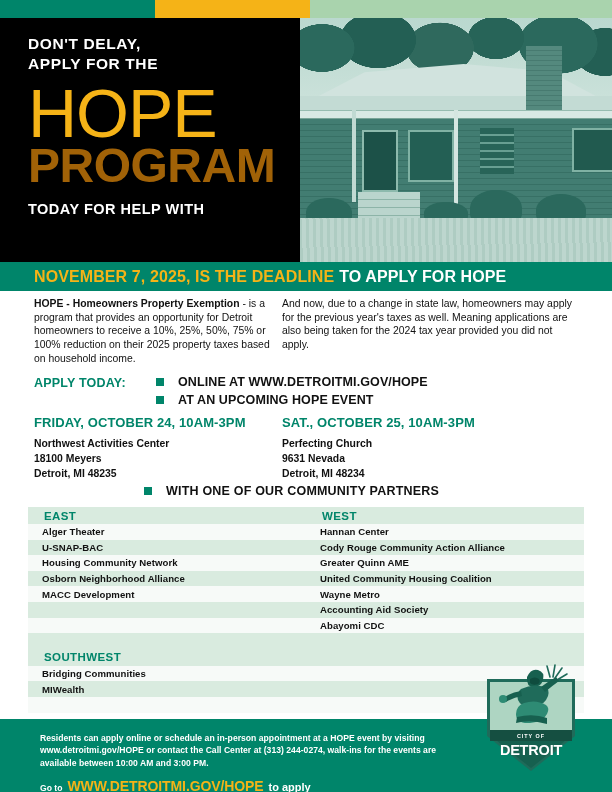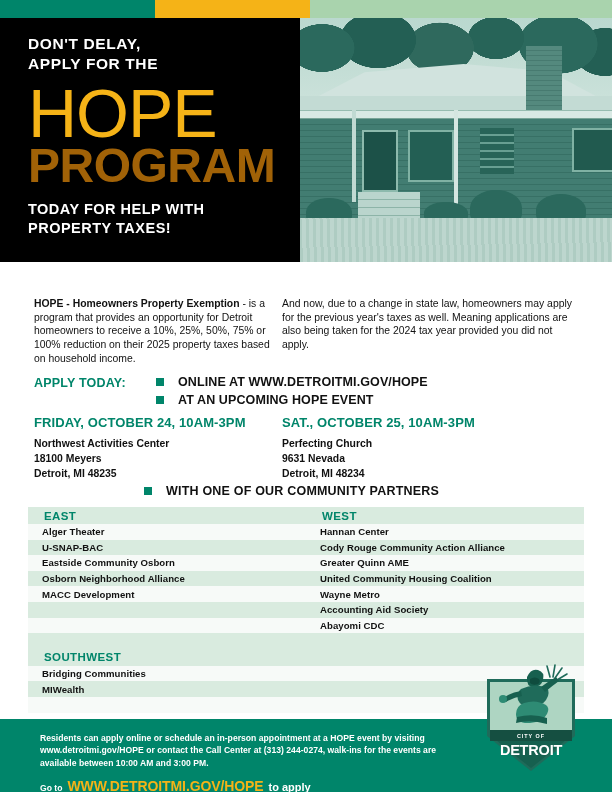--- a/index.html
+++ b/index.html
@@ -173,25 +173,28 @@
 
     <div class="hero-black">
       <div class="hl-small">
         <div>DON'T DELAY,</div>
         <div>APPLY FOR THE</div>
       </div>
       <div class="hl-hope">HOPE</div>
       <div class="hl-program">PROGRAM</div>
       <div class="hl-small2">
         <div>TODAY FOR HELP WITH</div>
-        <div>PROPERTY TAXES!</div>
       </div>
     </div>
   </div>
 
+  <div class="deadline">
+    <span class="dl-yellow">NOVEMBER 7, 2025, IS THE DEADLINE</span>
+    <span class="dl-white">TO APPLY FOR HOPE</span>
+  </div>
 
   <div class="copy">
     <div class="col colL">
       <b>HOPE - Homeowners Property Exemption</b><span> - is a program that provides an opportunity for Detroit homeowners to receive a 10%, 25%, 50%, 75% or 100% reduction on their 2025 property taxes based on household income.</span>
     </div>
     <div class="col colR">
       <span>And now, due to a change in state law, homeowners may apply for the previous year's taxes as well. Meaning applications are also being taken for the 2024 tax year provided you did not apply.</span>
     </div>
   </div>
 
@@ -238,21 +241,21 @@
 
     <div class="trow white">
       <div class="tcell">Alger Theater</div>
       <div class="tcell r">Hannan Center</div>
     </div>
     <div class="trow tint">
       <div class="tcell">U-SNAP-BAC</div>
       <div class="tcell r">Cody Rouge Community Action Alliance</div>
     </div>
     <div class="trow white">
-      <div class="tcell">Eastside Community Osborn</div>
+      <div class="tcell">Housing Community Network</div>
       <div class="tcell r">Greater Quinn AME</div>
     </div>
     <div class="trow tint">
       <div class="tcell">Osborn Neighborhood Alliance</div>
       <div class="tcell r">United Community Housing Coalition</div>
     </div>
     <div class="trow white">
       <div class="tcell">MACC Development</div>
       <div class="tcell r">Wayne Metro</div>
     </div>

